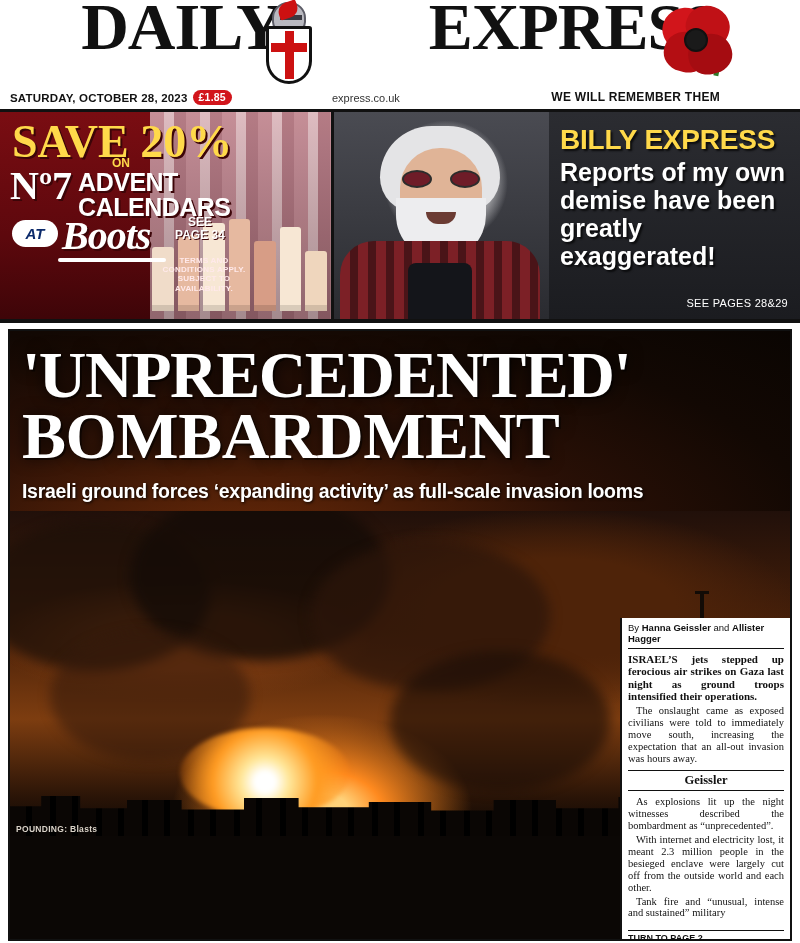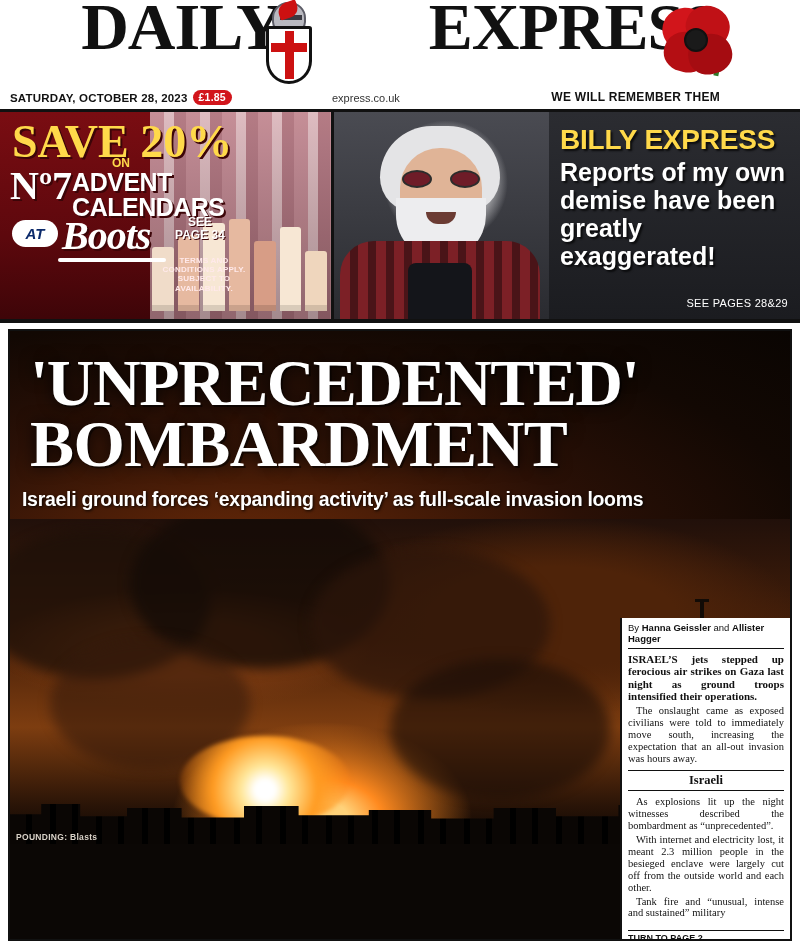--- a/index.html
+++ b/index.html
@@ -216,21 +216,21 @@
   .save-on {
     position: absolute;
     left: 112px; top: 44px;
     font-size: 12px;
     font-weight: bold;
     color: #ffd94a;
   }
   .no7-line {
     position: absolute;
     left: 10px; top: 56px;
-    display: flex; align-items: flex-start; 
+    display: flex; align-items: flex-start; gap: 6px;
   }
   .no7 {
     font-family: "Liberation Serif", serif;
     font-weight: bold;
     font-size: 40px;
     line-height: 0.9;
     color: #ffffff;
     text-shadow: 2px 2px 0 #3c0508;
   }
   .advent {
@@ -413,21 +413,21 @@
     padding: 14px 12px 8px 12px;
   }
   .headline {
     font-family: "Liberation Serif", serif;
     font-weight: bold;
     color: #ffffff;
     font-size: 66px;
     line-height: 0.92;
     letter-spacing: -1.5px;
     text-shadow: 0 0 16px rgba(0,0,0,0.85), 2px 2px 0 rgba(0,0,0,0.5);
-    margin: 8px;
+    margin: 0;
   }
   .headline .l2 { letter-spacing: -0.5px; }
   .subhead {
     margin-top: 14px;
     font-family: "Liberation Sans", sans-serif;
     font-weight: bold;
     font-size: 19.5px;
     color: #ffffff;
     letter-spacing: -0.3px;
     text-shadow: 1px 1px 3px rgba(0,0,0,0.9);
@@ -643,21 +643,21 @@
     </div>
 
     <div class="story-col">
       <div class="byline">
         <span>By </span><b>Hanna Geissler</b><span> and </span><b>Allister Hagger</b>
       </div>
 
       <p class="first">ISRAEL’S jets stepped up ferocious air strikes on Gaza last night as ground troops intensified their operations.</p>
       <p class="indent">The onslaught came as exposed civilians were told to immediately move south, increasing the expectation that an all-out invasion was hours away.</p>
 
-      <div class="subhead-bar">Israeli</div>
+      <div class="subhead-bar">Geissler</div>
 
       <p class="indent">As explosions lit up the night witnesses described the bombardment as “unprecedented”.</p>
       <p class="indent">With internet and electricity lost, it meant 2.3 million people in the besieged enclave were largely cut off from the outside world and each other.</p>
       <p class="indent">Tank fire and “unusual, intense and sustained” military</p>
 
       <div class="turn-to">TURN TO PAGE 2</div>
     </div>
   </div>
 
 </div>

